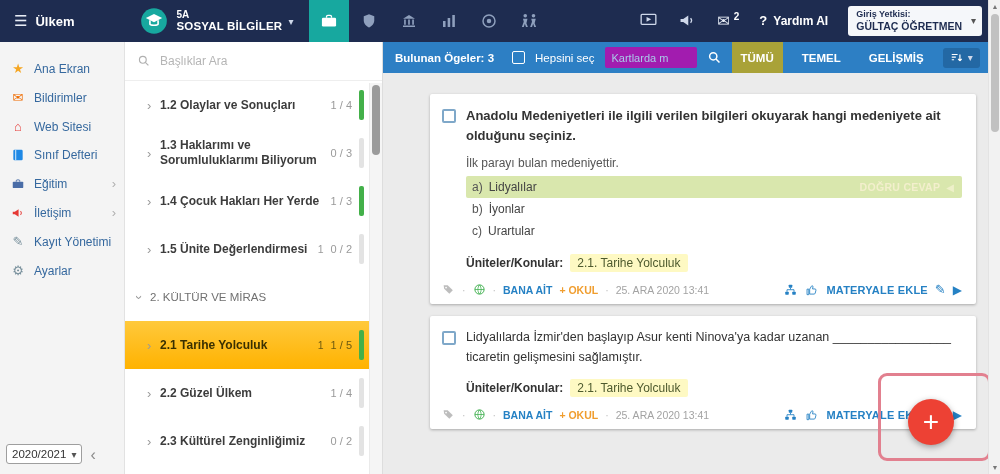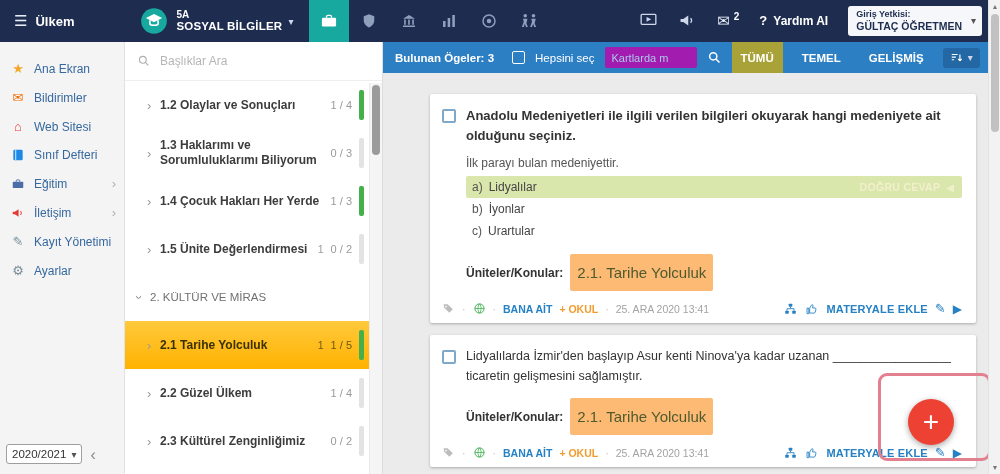--- a/index.html
+++ b/index.html
@@ -92,21 +92,21 @@
   .card2 .q { font-weight:normal; font-size:12.5px; }
   .prompt { font-size:12px; color:#555; margin-top:10px; }
   .opts { margin-top:6px; }
   .opt { display:flex; align-items:center; gap:6px; padding:4px 8px 4px 6px; font-size:12px; color:#444; border-radius:2px; cursor:pointer; }
   .opt .ok { color:#555; }
   .opt.correct { background:#d9e7ad; }
   .correct-label { margin-left:auto; color:#f3efcd; font-weight:bold; font-size:10.5px; letter-spacing:.3px; }
   .snd { color:#eef0c9; font-size:10px; }
   .units { margin-top:12px; display:flex; align-items:center; gap:7px; font-size:12px; }
   .units b { color:#333; }
-  .unit-tag { background:#fdba74; color:#4e5a2e; padding:10px 7px; border-radius:2px; font-size:15px; cursor:pointer; }
+  .unit-tag { background:#fef9c3; color:#4e5a2e; padding:2px 7px; border-radius:2px; font-size:12px; cursor:pointer; }
   .cfoot { margin-top:10px; display:flex; align-items:center; gap:7px; font-size:10.5px; color:#a8a8a8; }
   .dot::after { content:"·"; color:#c0c0c0; }
   .ficon { display:inline-flex; align-items:center; cursor:pointer; }
   .owner { color:#2581c4; font-weight:bold; }
   .share { color:#f09d2e; font-weight:bold; }
   .fdate { color:#a3a3a3; }
   .spacer { flex:1; }
   .addmat { color:#2581c4; font-weight:bold; font-size:11px; cursor:pointer; letter-spacing:.2px; }
   .pencil { color:#2581c4; font-size:13px; cursor:pointer; }
   .playic { color:#2581c4; font-size:12px; cursor:pointer; }

